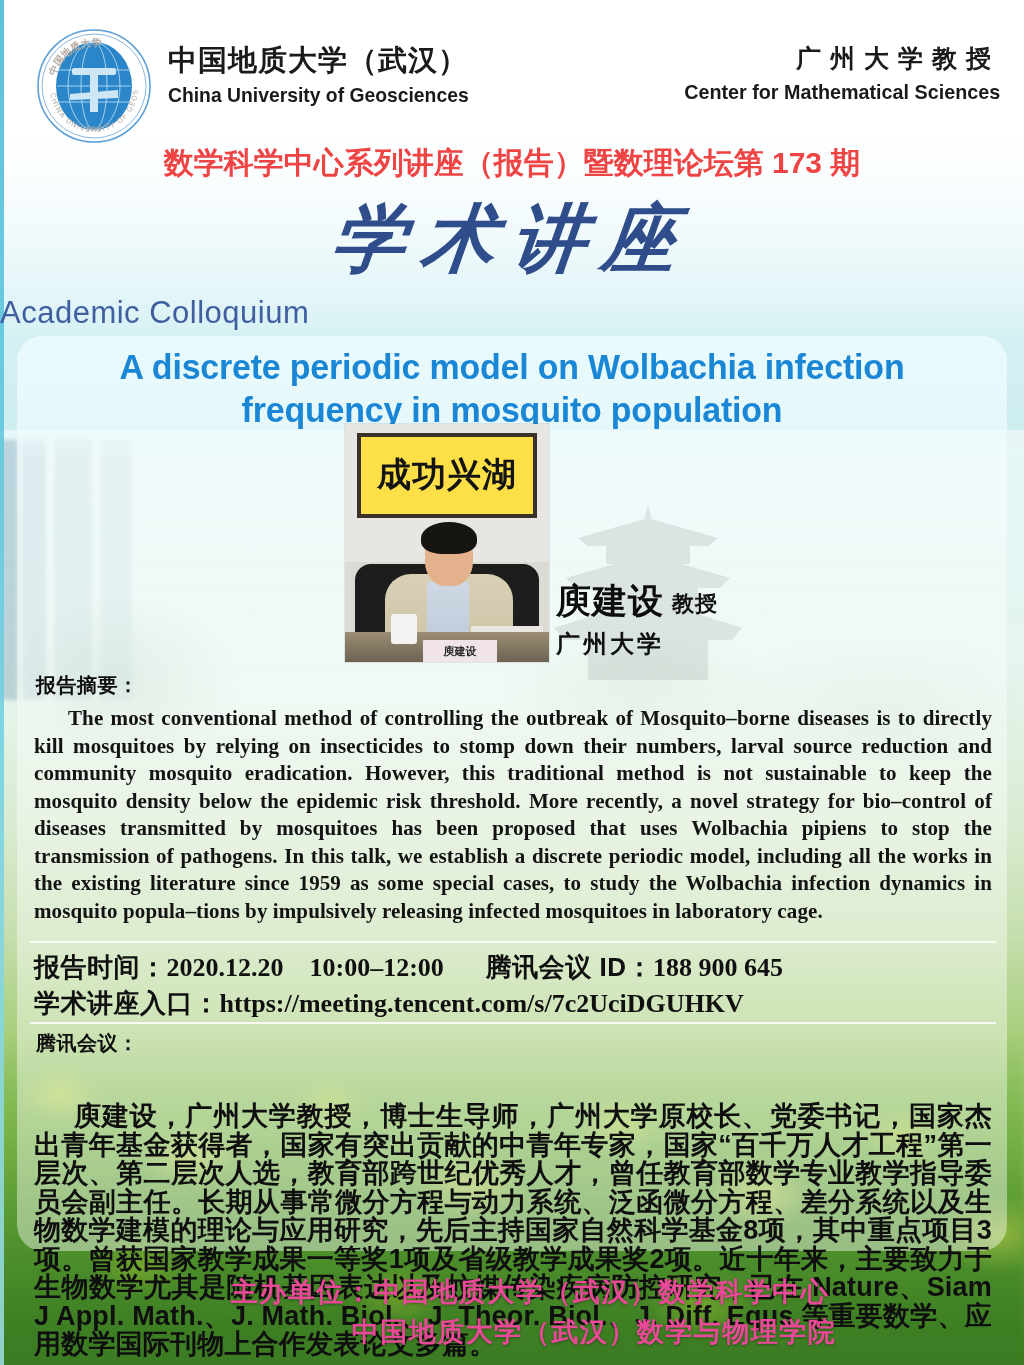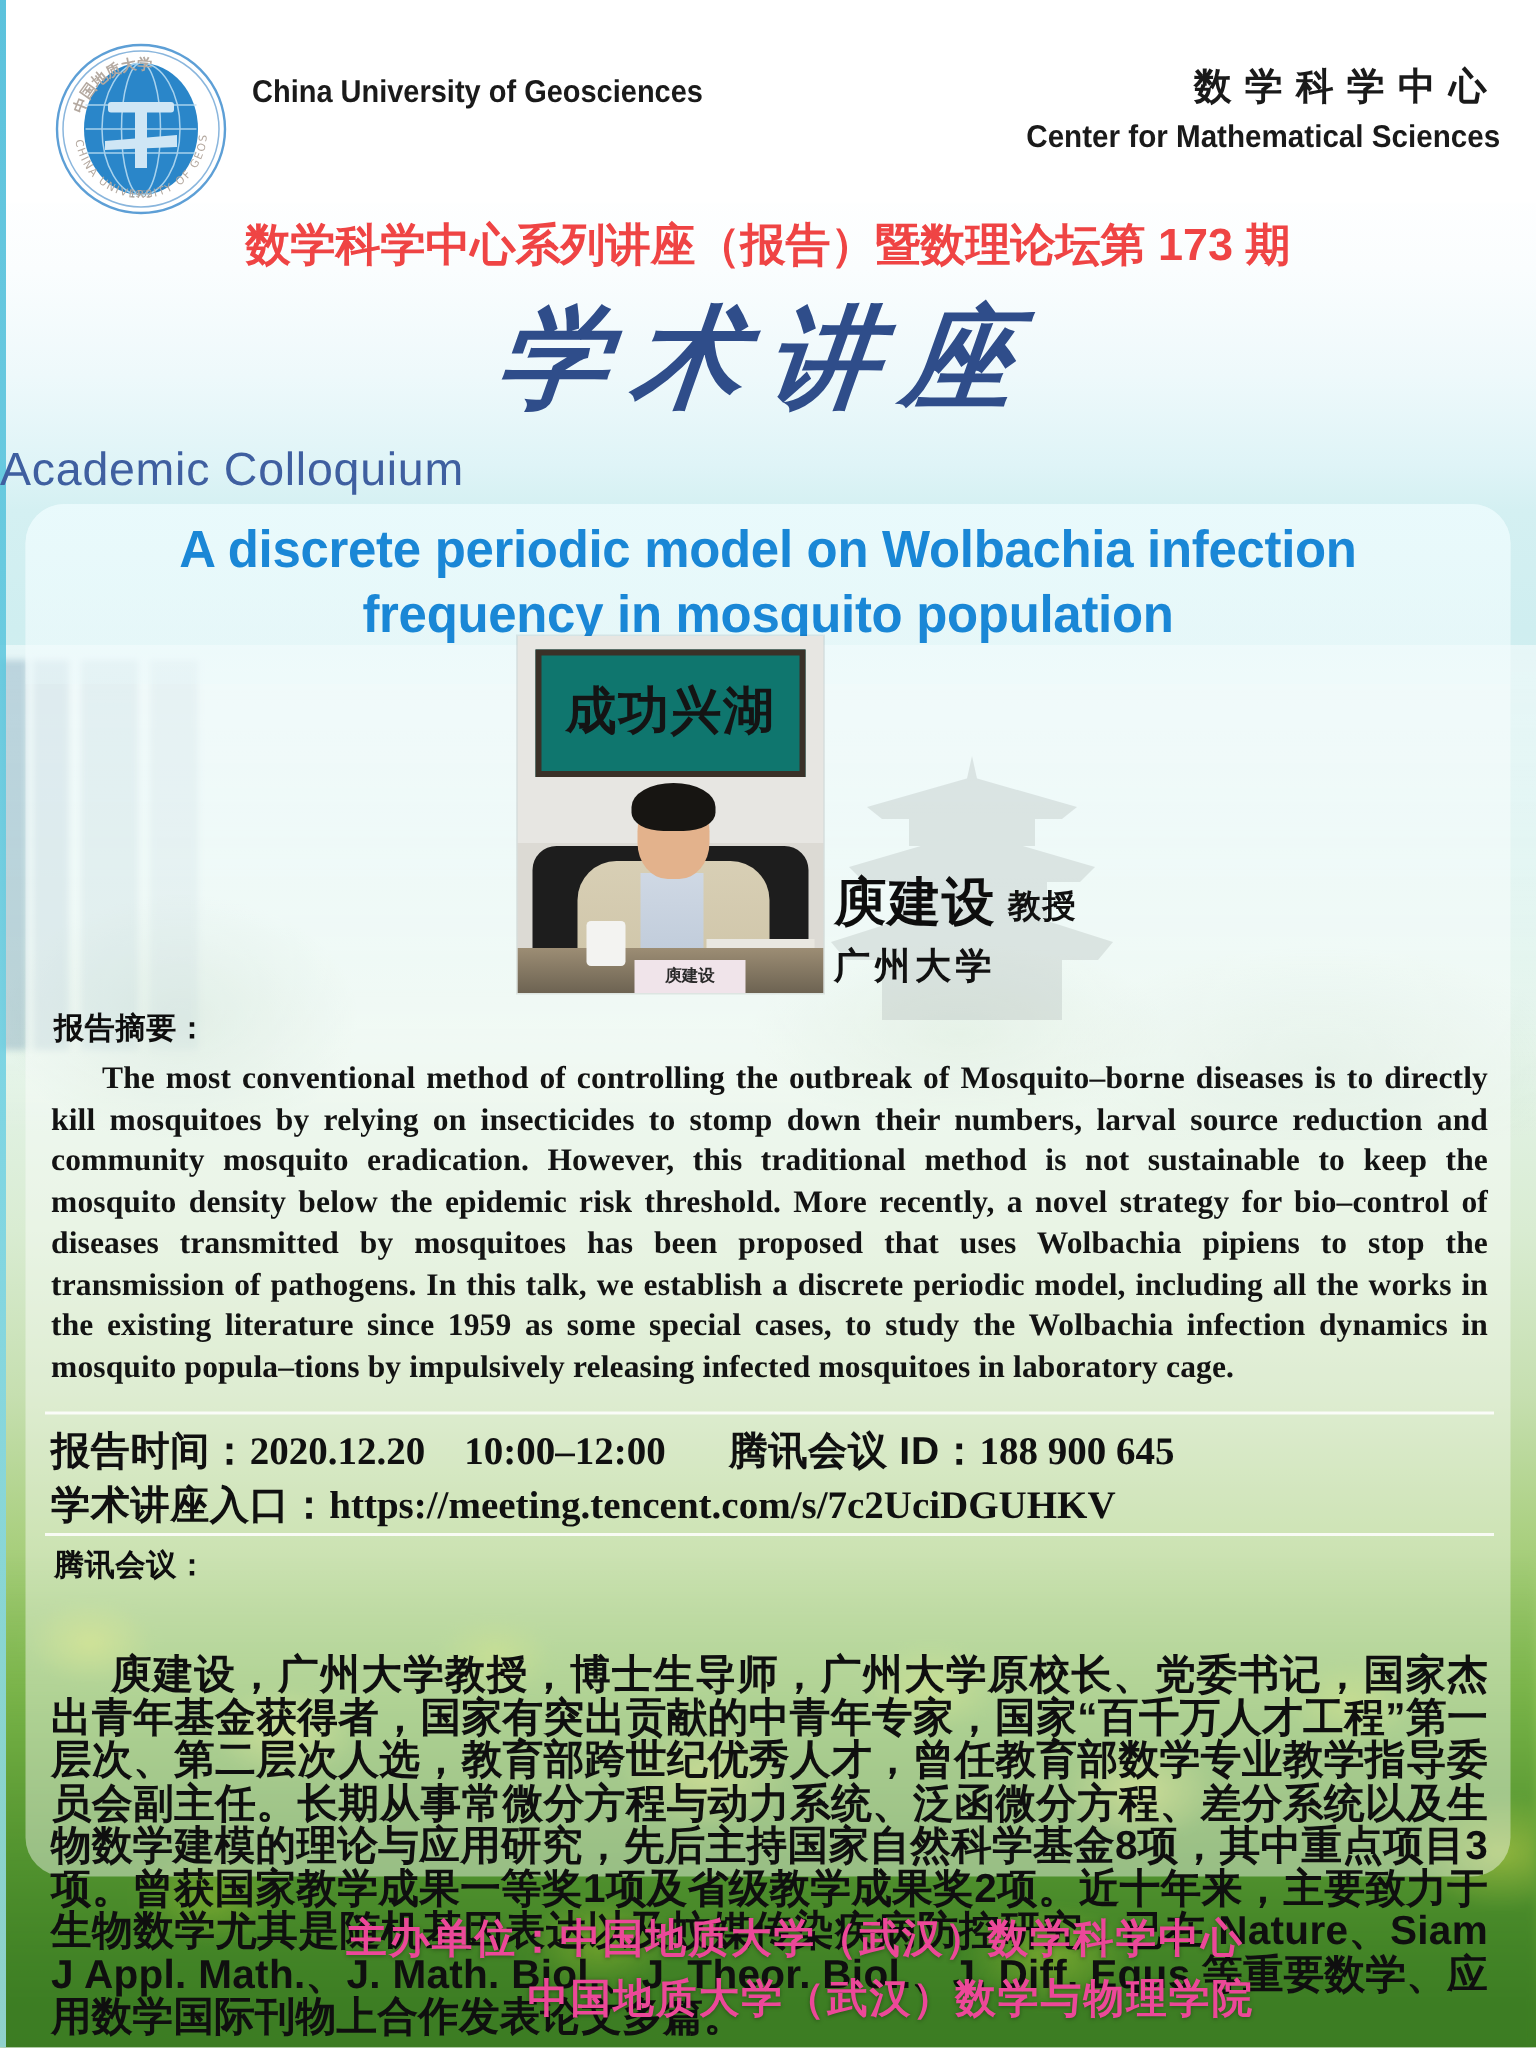--- a/index.html
+++ b/index.html
@@ -163,21 +163,21 @@
   
   .photo {
     position:absolute; left:345px; top:424px; width:204px; height:238px;
     background:#cfd4d2;
     overflow:hidden;
     box-shadow:0 0 0 1px rgba(0,0,0,.08);
   }
   .photo .wall { position:absolute; inset:0; background:linear-gradient(to bottom,#e7e6e2 0 58%, #dcdad4 58% 100%); }
   .photo .frame {
     position:absolute; left:12px; top:9px; width:180px; height:85px;
-    background:#0f766e; border:4px solid #3a3128;
+    background:#fde047; border:4px solid #3a3128;
   }
   .photo .calli {
     position:absolute; inset:6px;
     font-family:"DejaVu Serif", serif;
     color:#141414; font-size:34px; font-weight:700;
     letter-spacing:1px; text-align:center; line-height:62px;
     white-space:nowrap; overflow:hidden;
   }
   .photo .chair {
     position:absolute; left:10px; top:140px; width:184px; height:98px;
@@ -338,25 +338,26 @@
           <textPath href="#seal-arc-top" startOffset="8%">中国地质大学</textPath>
         </text>
         <path id="seal-arc-bot" d="M 14 60 A 44 44 0 0 0 102 60" fill="none"></path>
         <text font-size="7.2" fill="#b4a9a0" font-family="DejaVu Sans, sans-serif" letter-spacing="1.2">
           <textPath href="#seal-arc-bot" startOffset="4%">CHINA UNIVERSITY OF GEOSCIENCES</textPath>
         </text>
       </svg>
     </div>
 
     <div class="univ-block">
+      <div class="univ-cn">中国地质大学（武汉）</div>
       <div class="univ-en">China University of Geosciences</div>
     </div>
 
     <div class="center-block">
-      <div class="center-cn">数学科学中心</div>
+      <div class="center-cn">广州大学教授</div>
       <div class="center-en">Center for Mathematical Sciences</div>
     </div>
   </div>
 
   <div class="series-line">数学科学中心系列讲座（报告）暨数理论坛第 173 期</div>
   <div class="calligraphy">学术讲座</div>
   <div class="colloquium">Academic Colloquium</div>
 
   <div class="card">
     <div class="card-top-fade"></div>

